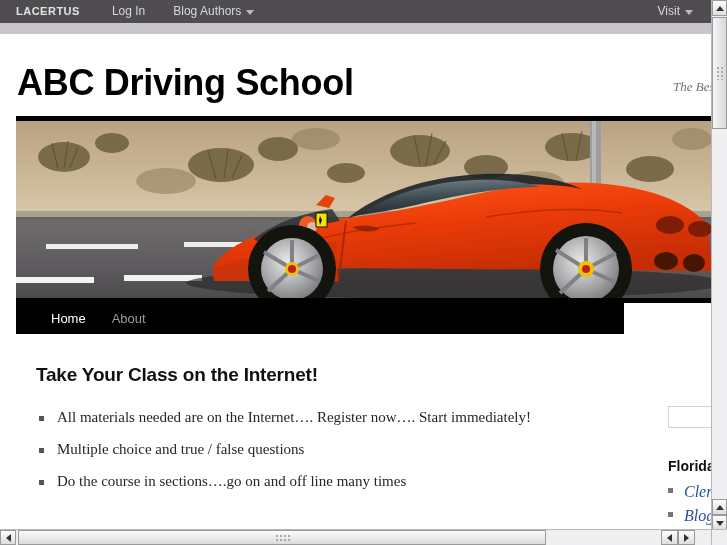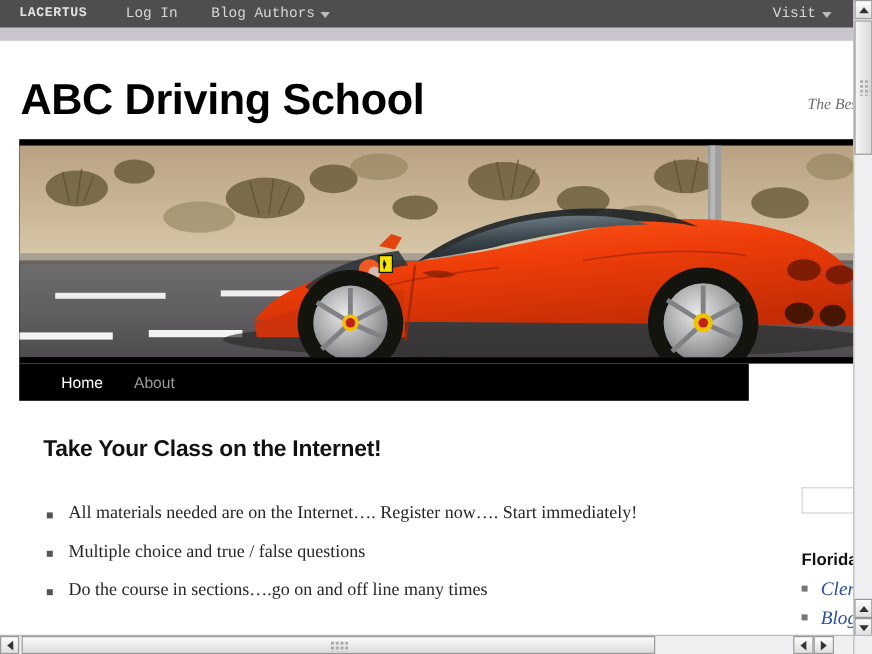--- a/index.html
+++ b/index.html
@@ -29,21 +29,21 @@
     background: #4f4d50;
     display: flex;
     align-items: center;
     z-index: 30;
   }
   .admin-left { display: flex; align-items: center; }
   .admin-right { margin-left: auto; display: flex; align-items: center; padding-right: 4px; }
 
   .admin-item {
     color: #d8d6d8;
-    font-family: Liberation Mono, monospace;
+    font-family: Liberation Sans, sans-serif;
     font-size: 12px;
     padding: 0 14px;
     line-height: 23px;
     white-space: nowrap;
     display: flex;
     align-items: center;
     gap: 5px;
   }
   .admin-brand {
     font-size: 11px;
@@ -172,21 +172,21 @@
   }
   #content-sub {
     margin-top: 20px;
     font-family: "Liberation Serif", serif;
     font-size: 16px;
     font-weight: 700;
     color: #262626;
     white-space: nowrap;
   }
   #benefit-list {
-    margin-top: 34px;
+    margin-top: 23px;
     list-style: none;
   }
   #benefit-list li {
     position: relative;
     font-family: "Liberation Serif", serif;
     font-size: 15px;
     color: #262626;
     padding-left: 21px;
     margin-bottom: 15px;
     white-space: nowrap;

